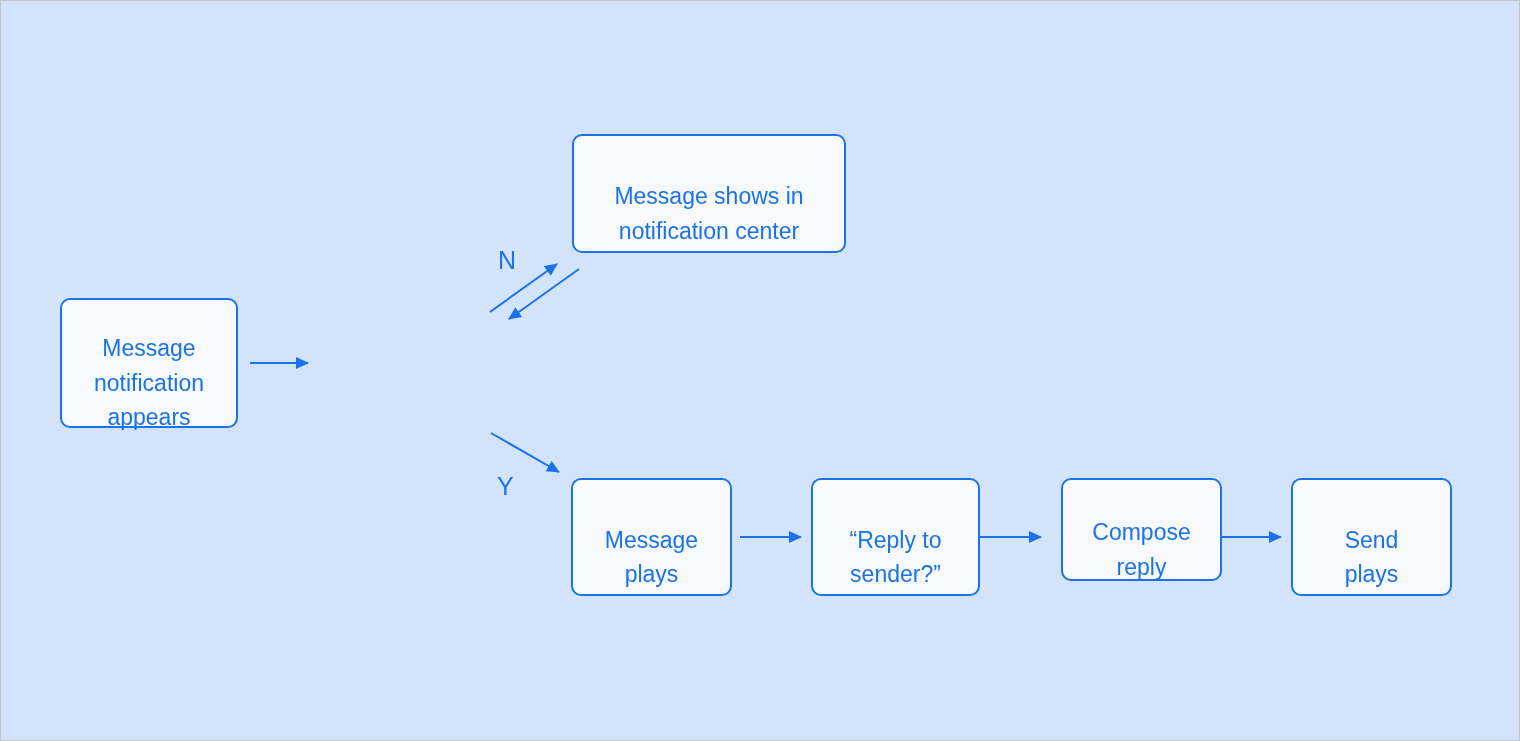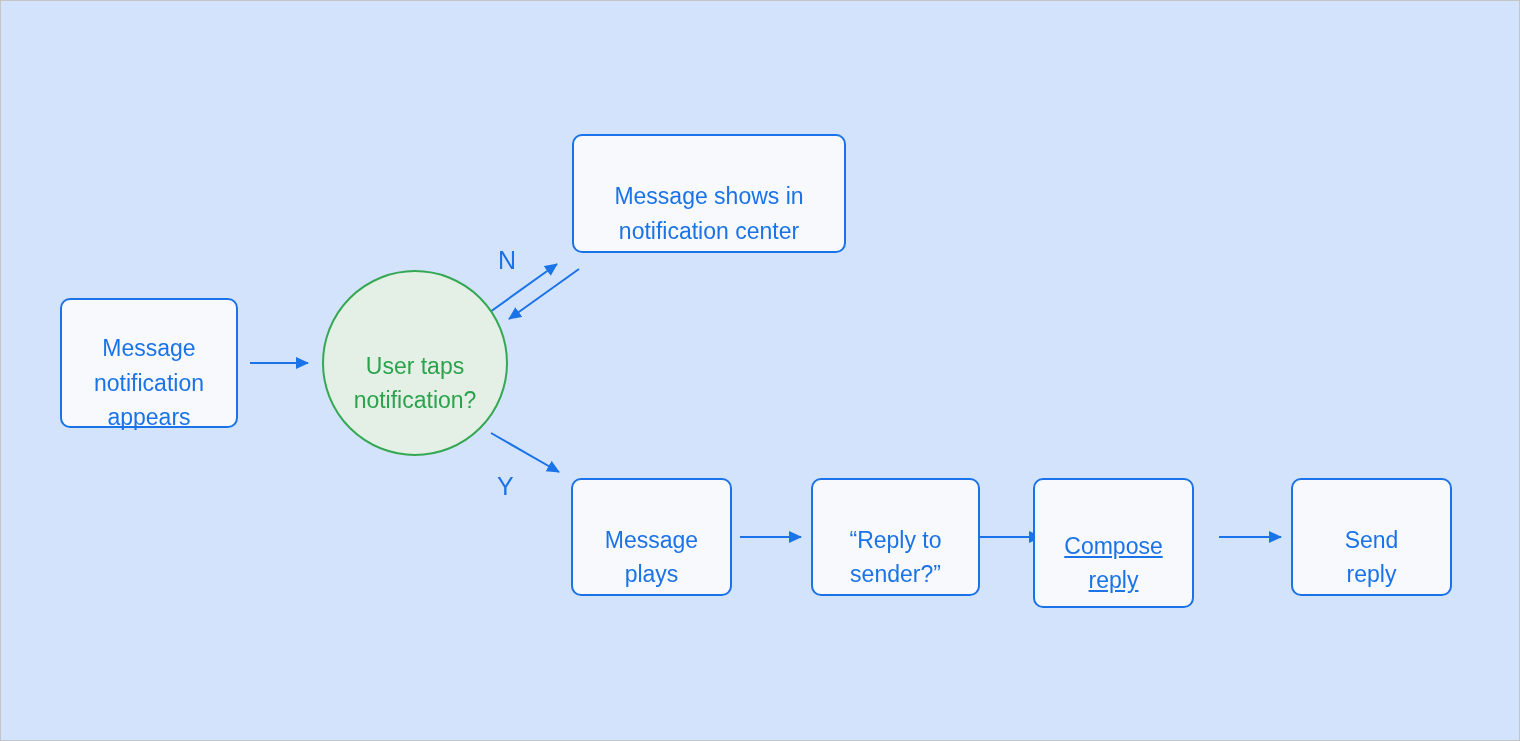--- a/index.html
+++ b/index.html
@@ -57,21 +57,21 @@
     color: #1a73e8;
     font-size: 25px;
     line-height: 1;
   }
 
   .node-start    { left: 59px;   top: 297px; width: 178px; height: 130px; }
   .node-decision { left: 321px;  top: 269px; width: 186px; height: 186px; }
   .node-nc       { left: 571px;  top: 133px; width: 274px; height: 119px; }
   .node-plays    { left: 570px;  top: 477px; width: 161px; height: 118px; }
   .node-reply    { left: 810px;  top: 477px; width: 169px; height: 118px; }
-  .node-compose  { left: 1032px; top: 477px; width: 161px; height: 130px; text-decoration: underline; }
+  .node-compose  { left: 1060px; top: 477px; width: 161px; height: 103px; }
   .node-send     { left: 1290px; top: 477px; width: 161px; height: 118px; }
 
   .label-n { left: 497px; top: 247px; }
   .label-y { left: 496px; top: 473px; }
 </style>
 </head>
 <body>
 
 <div class="canvas">
 
@@ -91,24 +91,20 @@
       <line x1="1218" y1="536" x2="1280" y2="536" marker-end="url(#arrow)"></line>
     </g>
   </svg>
 
   <div class="node process node-start">
     <span class="node-label">Message
 notification
 appears</span>
   </div>
 
-  <div class="node decision node-decision">
-    <span class="node-label">User taps
-notification?</span>
-  </div>
 
   <div class="node process node-nc">
     <span class="node-label">Message shows in
 notification center</span>
   </div>
 
   <div class="node process node-plays">
     <span class="node-label">Message
 plays</span>
   </div>
@@ -118,19 +114,19 @@
 sender?”</span>
   </div>
 
   <div class="node process node-compose">
     <span class="node-label">Compose
 reply</span>
   </div>
 
   <div class="node process node-send">
     <span class="node-label">Send
-reply</span>
+plays</span>
   </div>
 
   <span class="edge-label label-n">N</span>
   <span class="edge-label label-y">Y</span>
 
 </div>
 
 </body></html>

